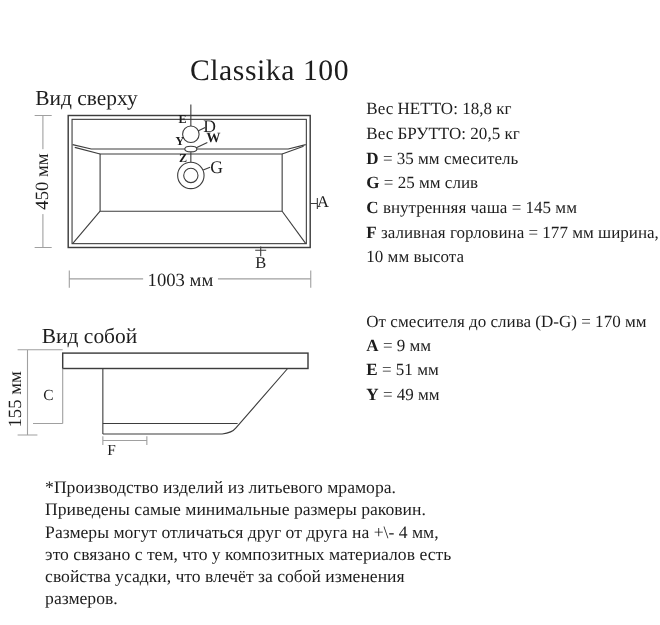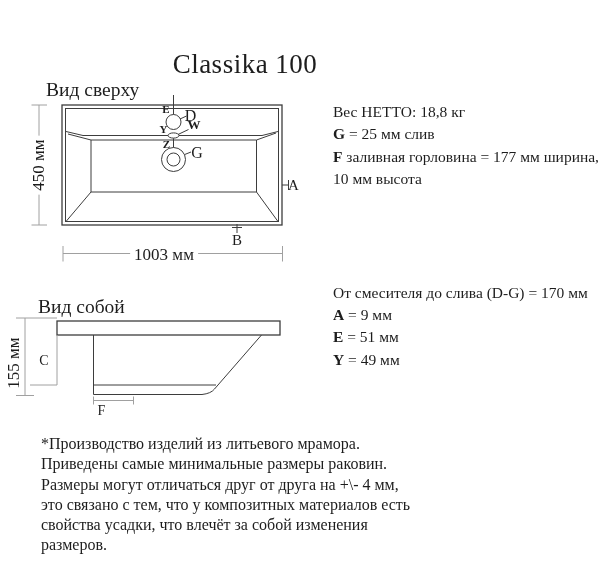--- a/index.html
+++ b/index.html
@@ -71,40 +71,43 @@
     <path class="ln" d="M93.5,394.5 H202 Q211,393.5 214.5,389 L261.5,335"></path>
 
     <path class="ln-gray" d="M25,318 V395.5 M16,318 H57 M16,395.5 H34"></path>
     <path class="ln-gray" d="M57,335 V385 M30,385 H57"></path>
     <path class="ln-gray" d="M93.5,400.5 H133.5 M93.5,396.5 V404.5 M133.5,396.5 V404.5"></path>
   </g>
 </svg>
 
 <div class="abs title" style="left:245px;top:13px;transform:translateX(-50%);">Classika 100</div>
 
-<div class="abs view-label" style="left:46px;top:79px;">Вид сверху</div>
+<div class="abs view-label" style="left:32px;top:79px;">Вид сверху</div>
 <span class="abs ctr mark-sm" style="left:166px;top:108.5px;">E</span>
 <span class="abs ctr mark-lg" style="left:190.5px;top:115.5px;">D</span>
 <span class="abs ctr mark-sm" style="left:163.5px;top:129px;">Y</span>
 <span class="abs ctr mark-md" style="left:194px;top:125px;">W</span>
 <span class="abs ctr mark-sm" style="left:166.5px;top:143.5px;">Z</span>
 <span class="abs ctr mark-lg" style="left:197px;top:152.5px;">G</span>
 <span class="abs ctr mark" style="left:293.5px;top:185px;">A</span>
 <span class="abs ctr mark" style="left:237px;top:239.5px;">B</span>
 <span class="abs dim dim-rot" style="left:38.5px;top:165px;">450 мм</span>
 <span class="abs ctr dim" style="left:164px;top:255px;">1003 мм</span>
 
 <div class="abs view-label" style="left:38px;top:296px;">Вид собой</div>
 <span class="abs dim dim-rot" style="left:13.5px;top:363px;padding:0;">155 мм</span>
 <span class="abs ctr mark" style="left:44px;top:361px;font-size:14px;">C</span>
 <span class="abs ctr mark" style="left:101.5px;top:410.5px;font-size:14px;">F</span>
 
-<div class="abs specs" style="left:333px;top:89px;margin-top:12px;">
+<div class="abs specs" style="left:333px;top:89px;">
   <div><b></b><span>Вес НЕТТО: 18,8 кг</span></div>
+  <div><b></b><span>Вес БРУТТО: 20,5 кг</span></div>
+  <div><b>D</b><span> = 35 мм смеситель</span></div>
   <div><b>G</b><span> = 25 мм слив</span></div>
+  <div><b>C</b><span> внутренняя чаша = 145 мм</span></div>
   <div><b>F</b><span> заливная горловина = 177 мм ширина,</span></div>
   <div><b></b><span>10 мм высота</span></div>
 </div>
 
 <div class="abs specs specs2" style="left:333px;top:282px;">
   <div><b></b><span>От смесителя до слива (D-G) = 170 мм</span></div>
   <div><b>A</b><span> = 9 мм</span></div>
   <div><b>E</b><span> = 51 мм</span></div>
   <div><b>Y</b><span> = 49 мм</span></div>
 </div>

